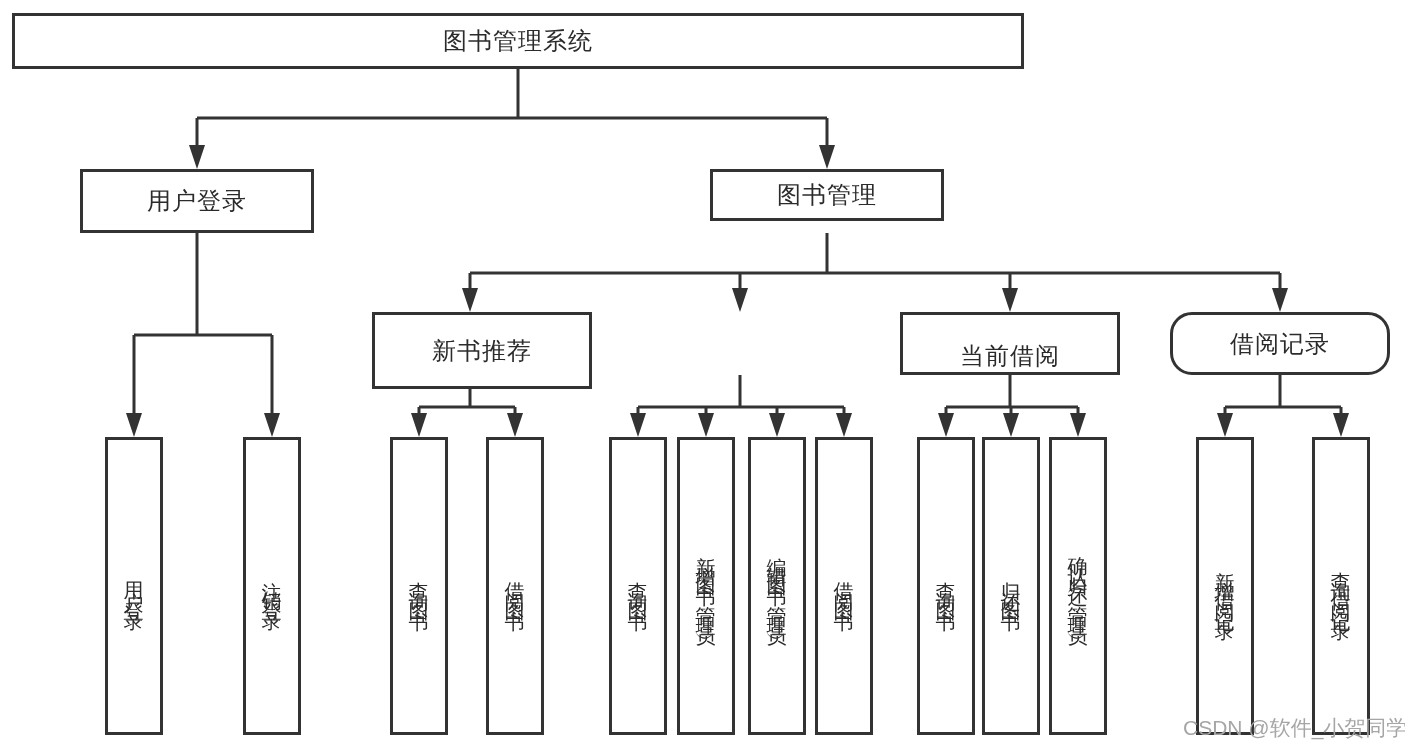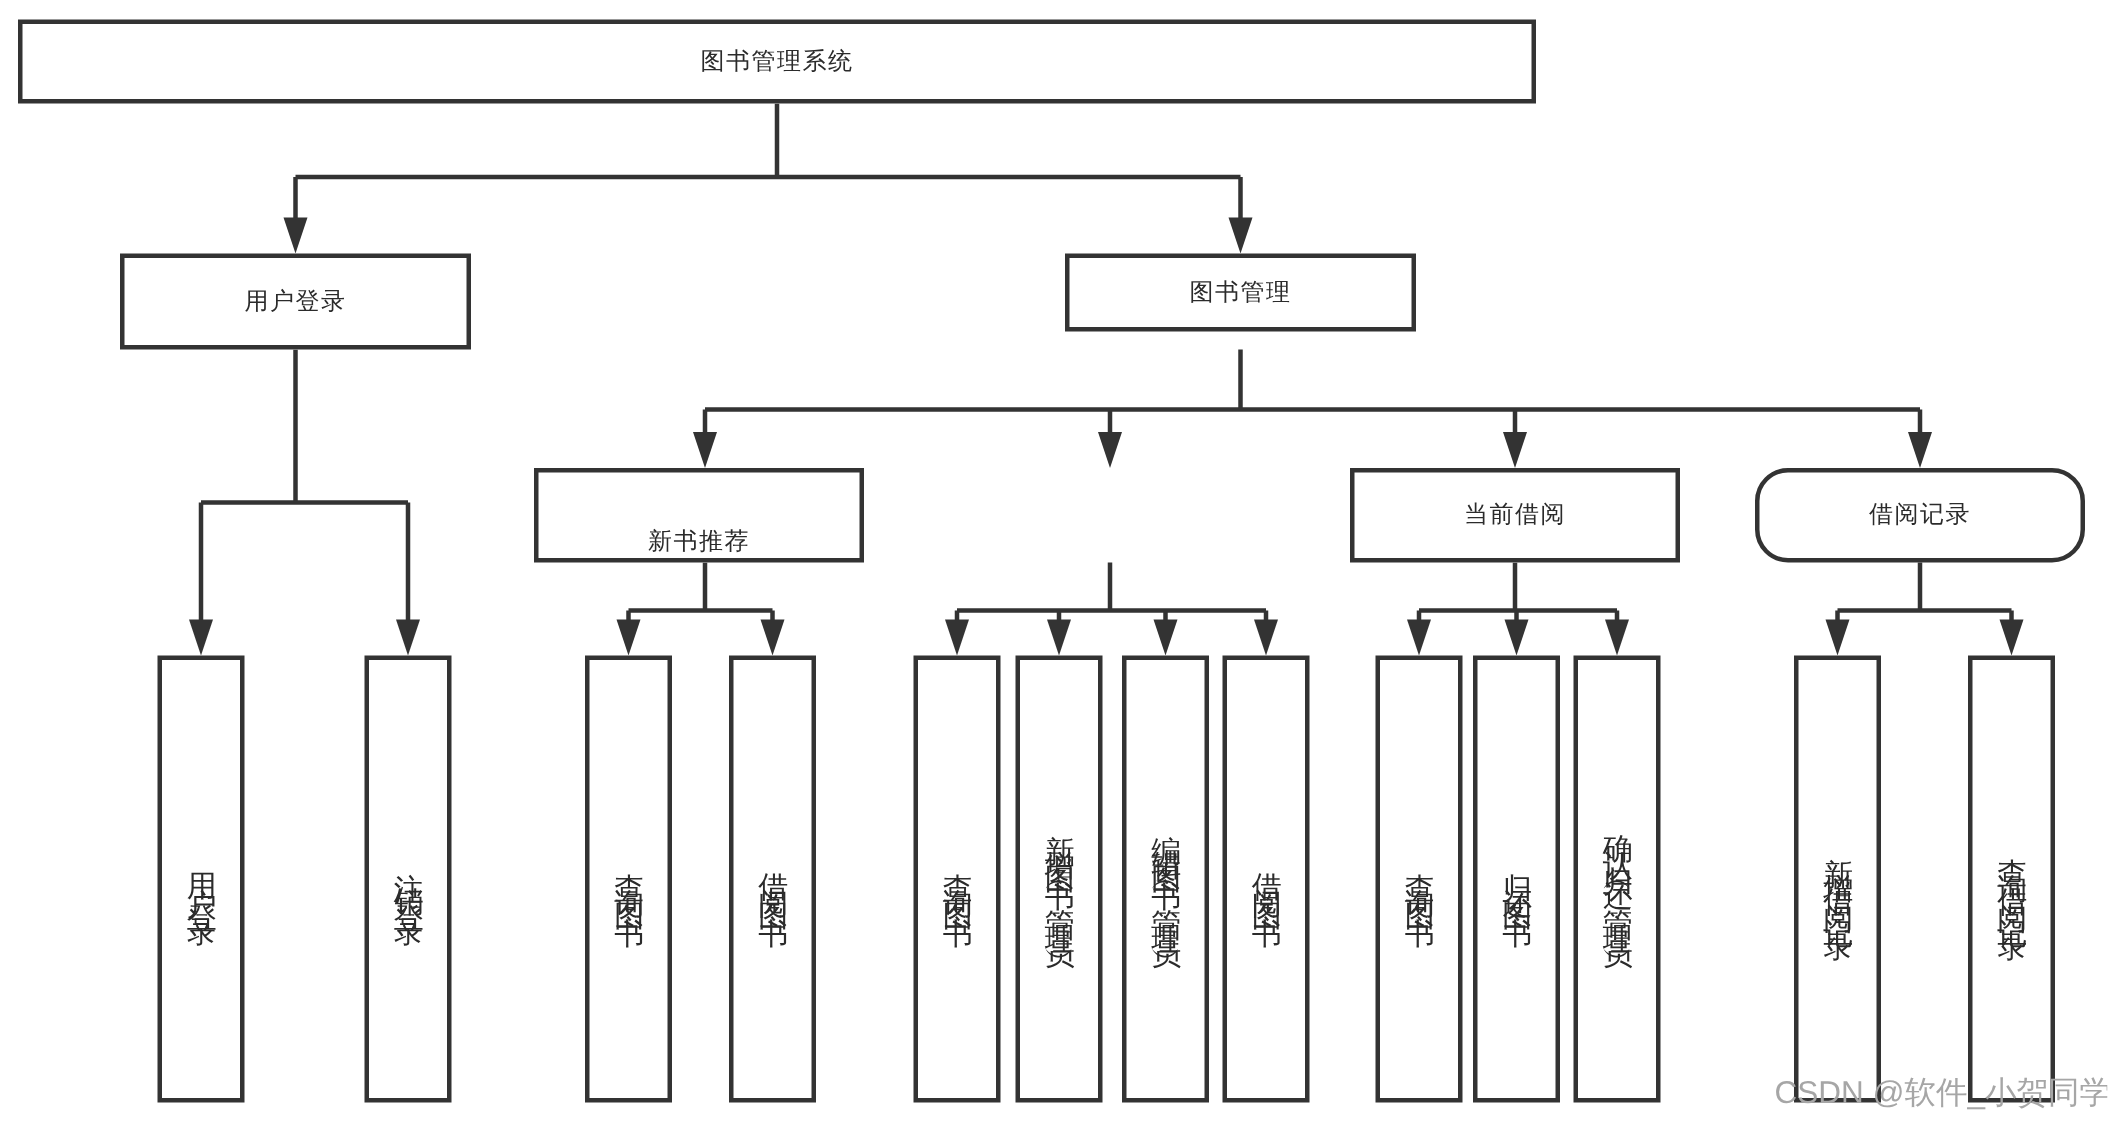--- a/index.html
+++ b/index.html
@@ -32,35 +32,35 @@
   .wires polygon { fill: var(--line); }
   .node {
     position: absolute;
     background: var(--fill);
     border: 3px solid var(--border);
     display: flex;
     align-items: center;
     justify-content: center;
     color: var(--text);
   }
-  .hnode { font-size: 16px; letter-spacing: 1px; }
+  .hnode { font-size: 24px; letter-spacing: 1px; }
   .vnode { font-size: 20px; }
   .vnode span {
     writing-mode: vertical-rl;
     text-orientation: mixed;
     letter-spacing: 10px;
     line-height: 1.1;
   }
   
   #n-root  { left: 12px;   top: 13px;  width: 1012px; height: 56px; }
   #n-l2a   { left: 80px;   top: 169px; width: 234px;  height: 64px; }
   #n-l2b   { left: 710px;  top: 169px; width: 234px;  height: 52px; }
-  #n-l3a   { left: 356px;  top: 312px; width: 220px;  height: 63px; align-items: flex-end; }
+  #n-l3a   { left: 372px;  top: 312px; width: 220px;  height: 77px; }
   #n-l3b   { left: 630px;  top: 312px; width: 220px;  height: 63px; }
-  #n-l3c   { left: 900px;  top: 312px; width: 220px;  height: 63px; }
+  #n-l3c   { left: 900px;  top: 312px; width: 220px;  height: 63px; align-items: flex-end; }
   #n-l3d   { left: 1170px; top: 312px; width: 220px;  height: 63px; border-radius: 22px; }
   .leaf    { top: 437px; width: 58px; height: 298px; }
   #lf-1  { left: 105px; }
   #lf-2  { left: 243px; }
   #lf-3  { left: 390px; }
   #lf-4  { left: 486px; }
   #lf-5  { left: 609px; }
   #lf-6  { left: 677px; }
   #lf-7  { left: 748px; }
   #lf-8  { left: 815px; }

